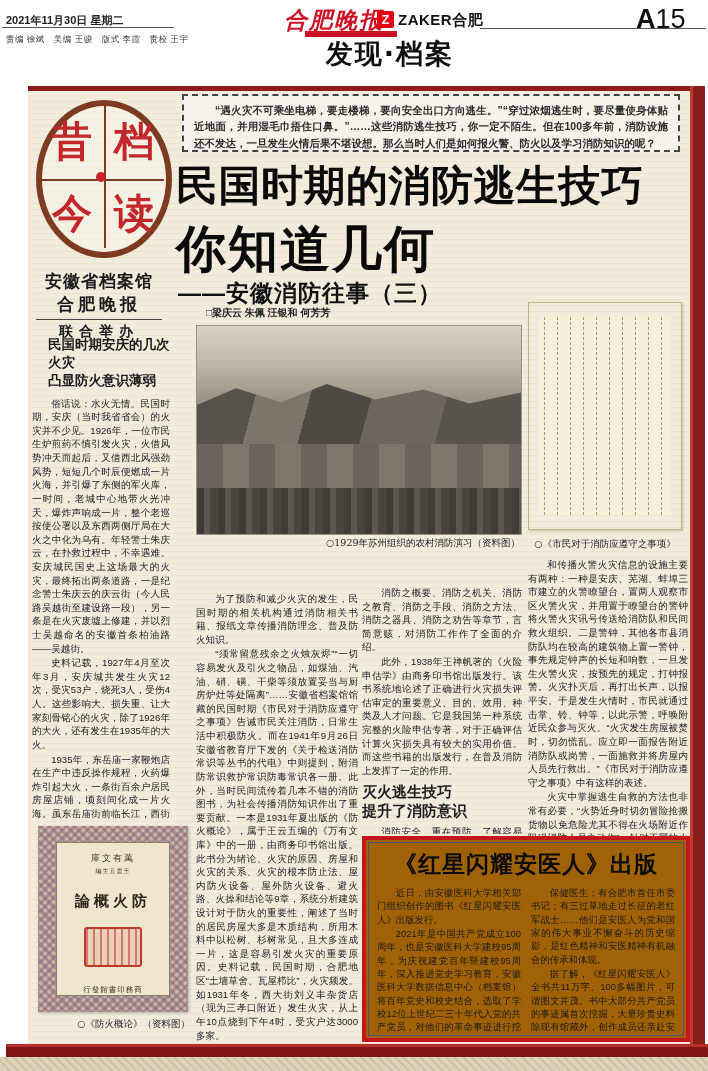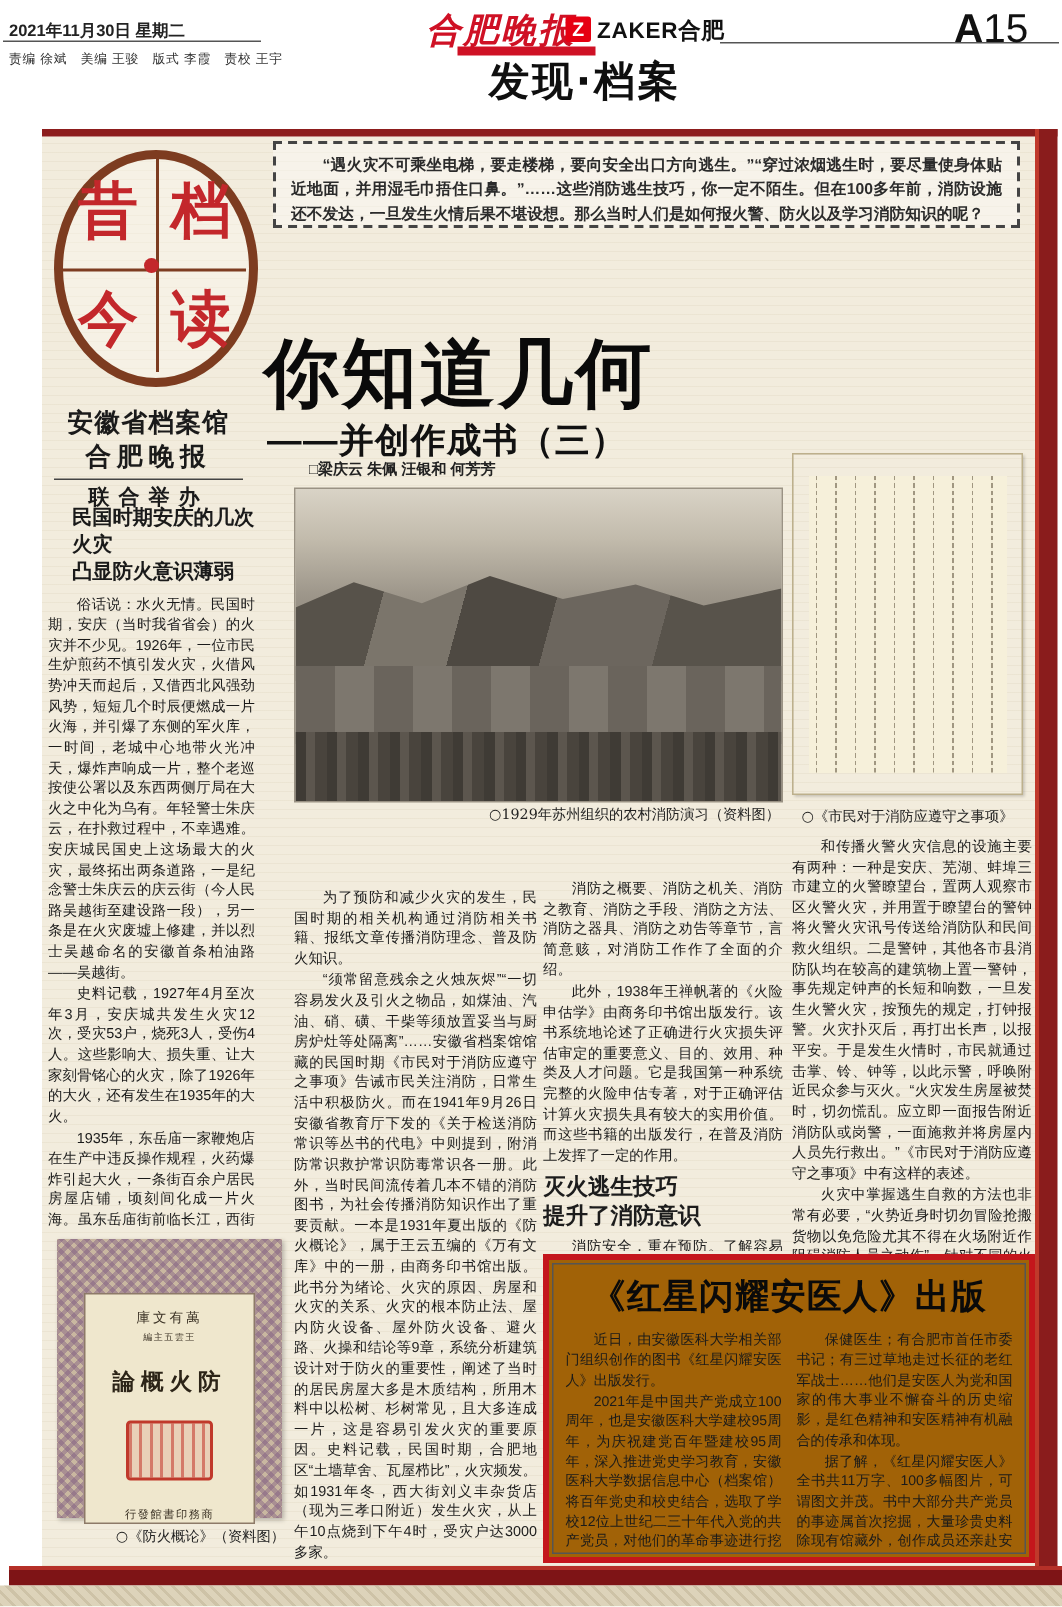--- a/index.html
+++ b/index.html
@@ -98,21 +98,21 @@
   .col2 .subhead{font-size:15px;font-weight:900;line-height:1.3;margin:4px 0;text-indent:0;}
   .col3{left:528px;top:558px;width:160px;height:278px;}
 
   
   .bookcover{left:38px;top:826px;width:150px;height:186px;background:#c9b7a0;
      background-image:repeating-linear-gradient(45deg,rgba(130,95,130,.45) 0 3px,rgba(0,0,0,0) 3px 6px),
                       repeating-linear-gradient(-45deg,rgba(130,95,130,.45) 0 3px,rgba(0,0,0,0) 3px 6px);
      padding:16px 18px;box-sizing:border-box;box-shadow:1px 1px 3px rgba(0,0,0,.25);}
   .bookcover .panel{width:100%;height:100%;background:#efe7cd;border:1px solid #8d7a68;
      display:flex;flex-direction:column;align-items:center;justify-content:center;
-     font-family:"DejaVu Serif","Liberation Serif",serif;color:#3c3326;padding-top:8px;box-sizing:border-box;margin-top:20px;}
+     font-family:"DejaVu Serif","Liberation Serif",serif;color:#3c3326;padding-top:8px;box-sizing:border-box;}
   .bookcover .series{font-size:9px;letter-spacing:2px;}
   .bookcover .editor{font-size:6px;margin-top:2px;letter-spacing:1px;}
   .bookcover .btitle{font-size:15px;font-weight:900;letter-spacing:4px;margin-top:16px;color:#2c2417;}
   .bookcover .bseal{width:54px;height:36px;border:2px solid #c0392b;background:rgba(200,70,55,.14);
      margin-top:16px;border-radius:3px;
      background-image:repeating-linear-gradient(90deg,rgba(195,50,40,.55) 0 2px,rgba(0,0,0,0) 2px 7px);}
   .bookcover .pub{font-size:7.5px;margin-top:18px;letter-spacing:1px;}
   .cap3{left:30px;top:1018px;width:160px;text-align:right;}
 
   
@@ -185,22 +185,23 @@
       <div class="btitle">論概火防</div>
       <div class="bseal"></div>
       <div class="pub">行發館書印務商</div>
     </div>
   </div>
   <div class="abs cap cap3">○《防火概论》（资料图）</div>
 
   <div class="abs quotebox">
     <p>“遇火灾不可乘坐电梯，要走楼梯，要向安全出口方向逃生。”“穿过浓烟逃生时，要尽量使身体贴近地面，并用湿毛巾捂住口鼻。”……这些消防逃生技巧，你一定不陌生。但在100多年前，消防设施还不发达，一旦发生火情后果不堪设想。那么当时人们是如何报火警、防火以及学习消防知识的呢？</p>
   </div>
+  <div class="abs hl1">民国时期的消防逃生技巧</div>
   <div class="abs hl2">你知道几何</div>
-  <div class="abs subtitle">——并创作成书（三）</div>
+  <div class="abs subtitle">——安徽消防往事（三）</div>
   <div class="abs byline">□梁庆云 朱佩 汪银和 何芳芳</div>
 
   <div class="abs photo1">
     <div class="roofs"></div>
     <div class="wall"></div>
     <div class="crowd"></div>
   </div>
   <div class="abs cap cap1">○1929年苏州组织的农村消防演习（资料图）</div>
 
   <div class="abs docimg"></div>

